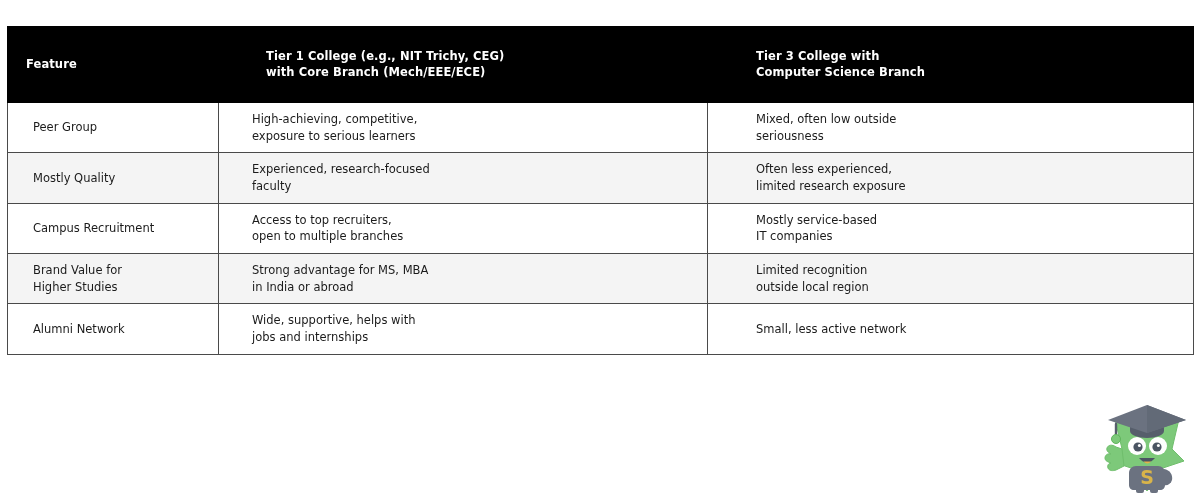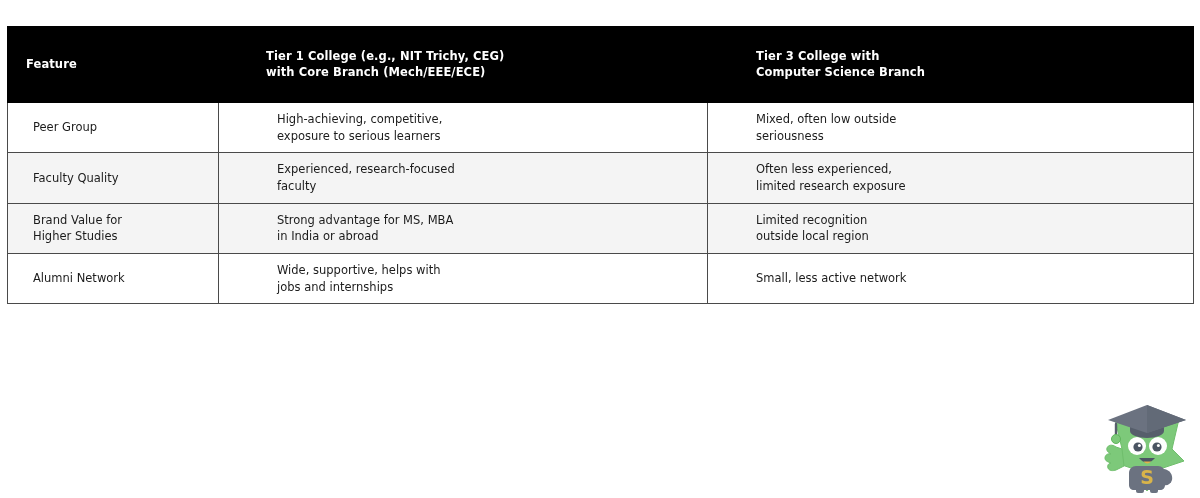--- a/index.html
+++ b/index.html
@@ -70,21 +70,21 @@
     color: #1b1b1b;
     line-height: 1.45;
     vertical-align: middle;
     height: 46px;
     box-sizing: border-box;
     white-space: pre-line;
     padding: 8px 18px;
   }
 
   tbody td.cell-feature { padding-left: 25px; }
-  tbody td.cell-tier1   { padding-left: 58px; }
+  tbody td.cell-tier1   { padding-left: 33px; }
   tbody td.cell-tier3   { padding-left: 48px; }
 
   tbody tr.row-odd  td { background: #ffffff; }
   tbody tr.row-even td { background: #f4f4f4; }
 
   
   .mascot {
     position: absolute;
     left: 1100px;
     top: 397px;
@@ -116,25 +116,32 @@
       </thead>
       <tbody>
         <tr class="row-odd">
           <td class="cell-feature">Peer Group</td>
           <td class="cell-tier1">High-achieving, competitive,
 exposure to serious learners</td>
           <td class="cell-tier3">Mixed, often low outside
 seriousness</td>
         </tr>
         <tr class="row-even">
-          <td class="cell-feature">Faculty Quality</td>
+          <td class="cell-feature">Mostly Quality</td>
           <td class="cell-tier1">Experienced, research-focused
 faculty</td>
           <td class="cell-tier3">Often less experienced,
 limited research exposure</td>
+        </tr>
+        <tr class="row-odd">
+          <td class="cell-feature">Campus Recruitment</td>
+          <td class="cell-tier1">Access to top recruiters,
+open to multiple branches</td>
+          <td class="cell-tier3">Mostly service-based
+IT companies</td>
         </tr>
         <tr class="row-even">
           <td class="cell-feature">Brand Value for
 Higher Studies</td>
           <td class="cell-tier1">Strong advantage for MS, MBA
 in India or abroad</td>
           <td class="cell-tier3">Limited recognition
 outside local region</td>
         </tr>
         <tr class="row-odd">

